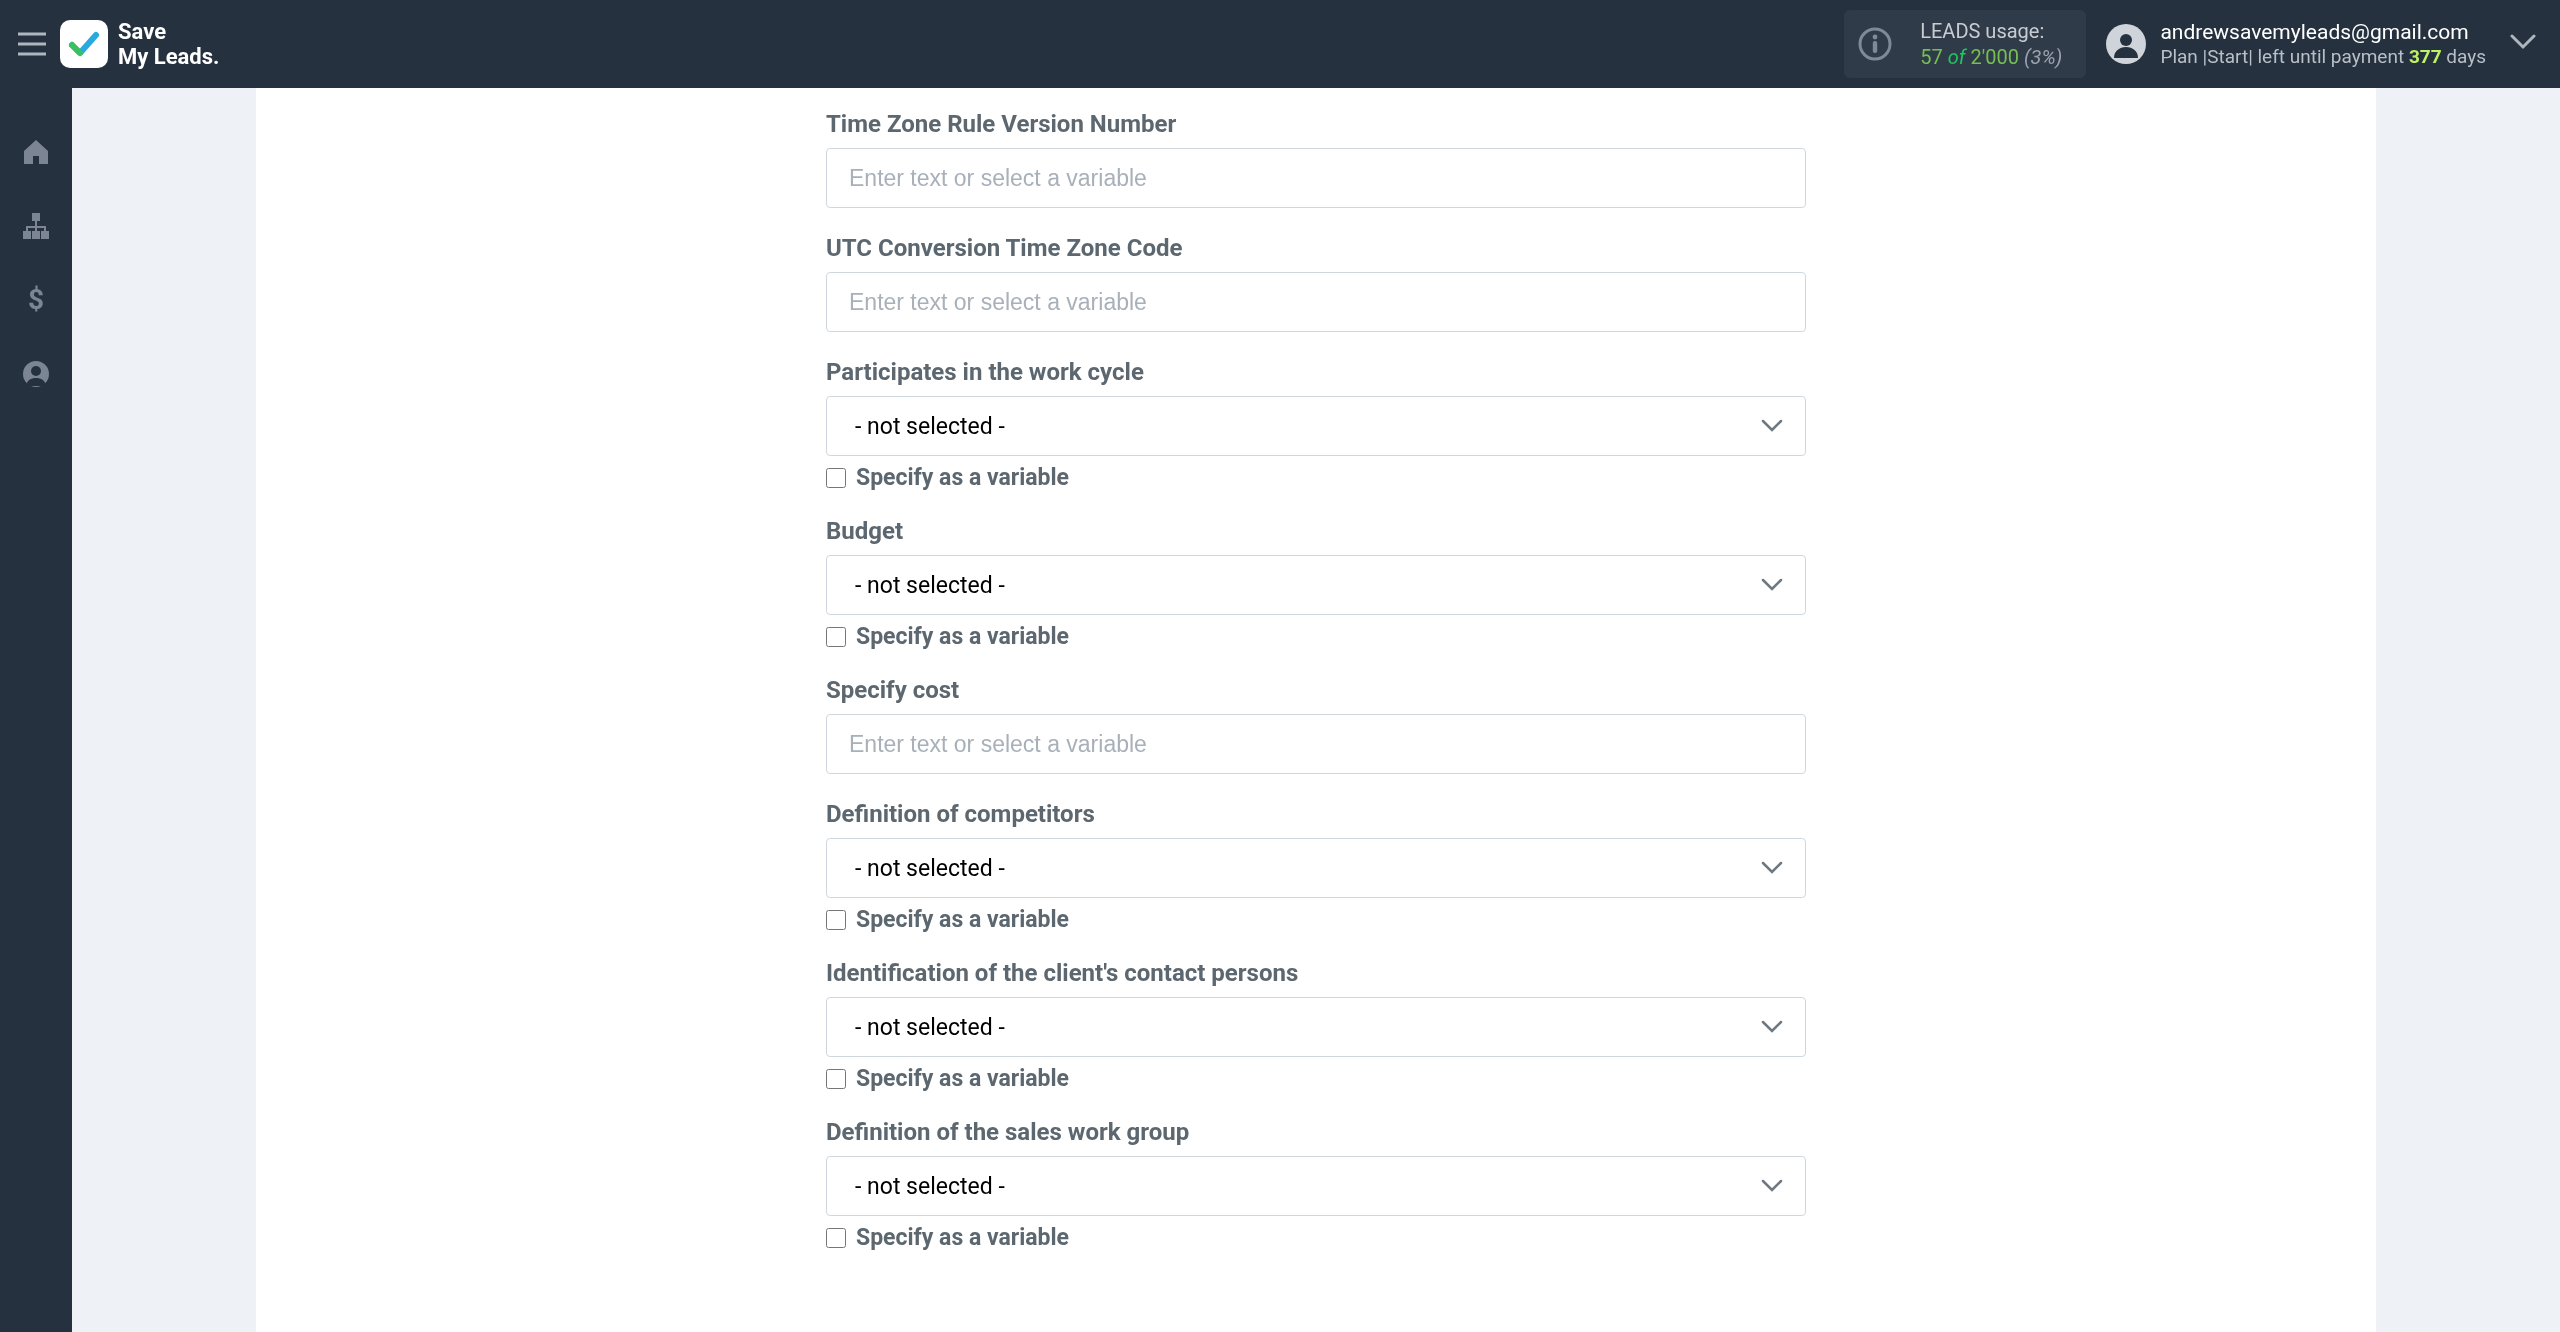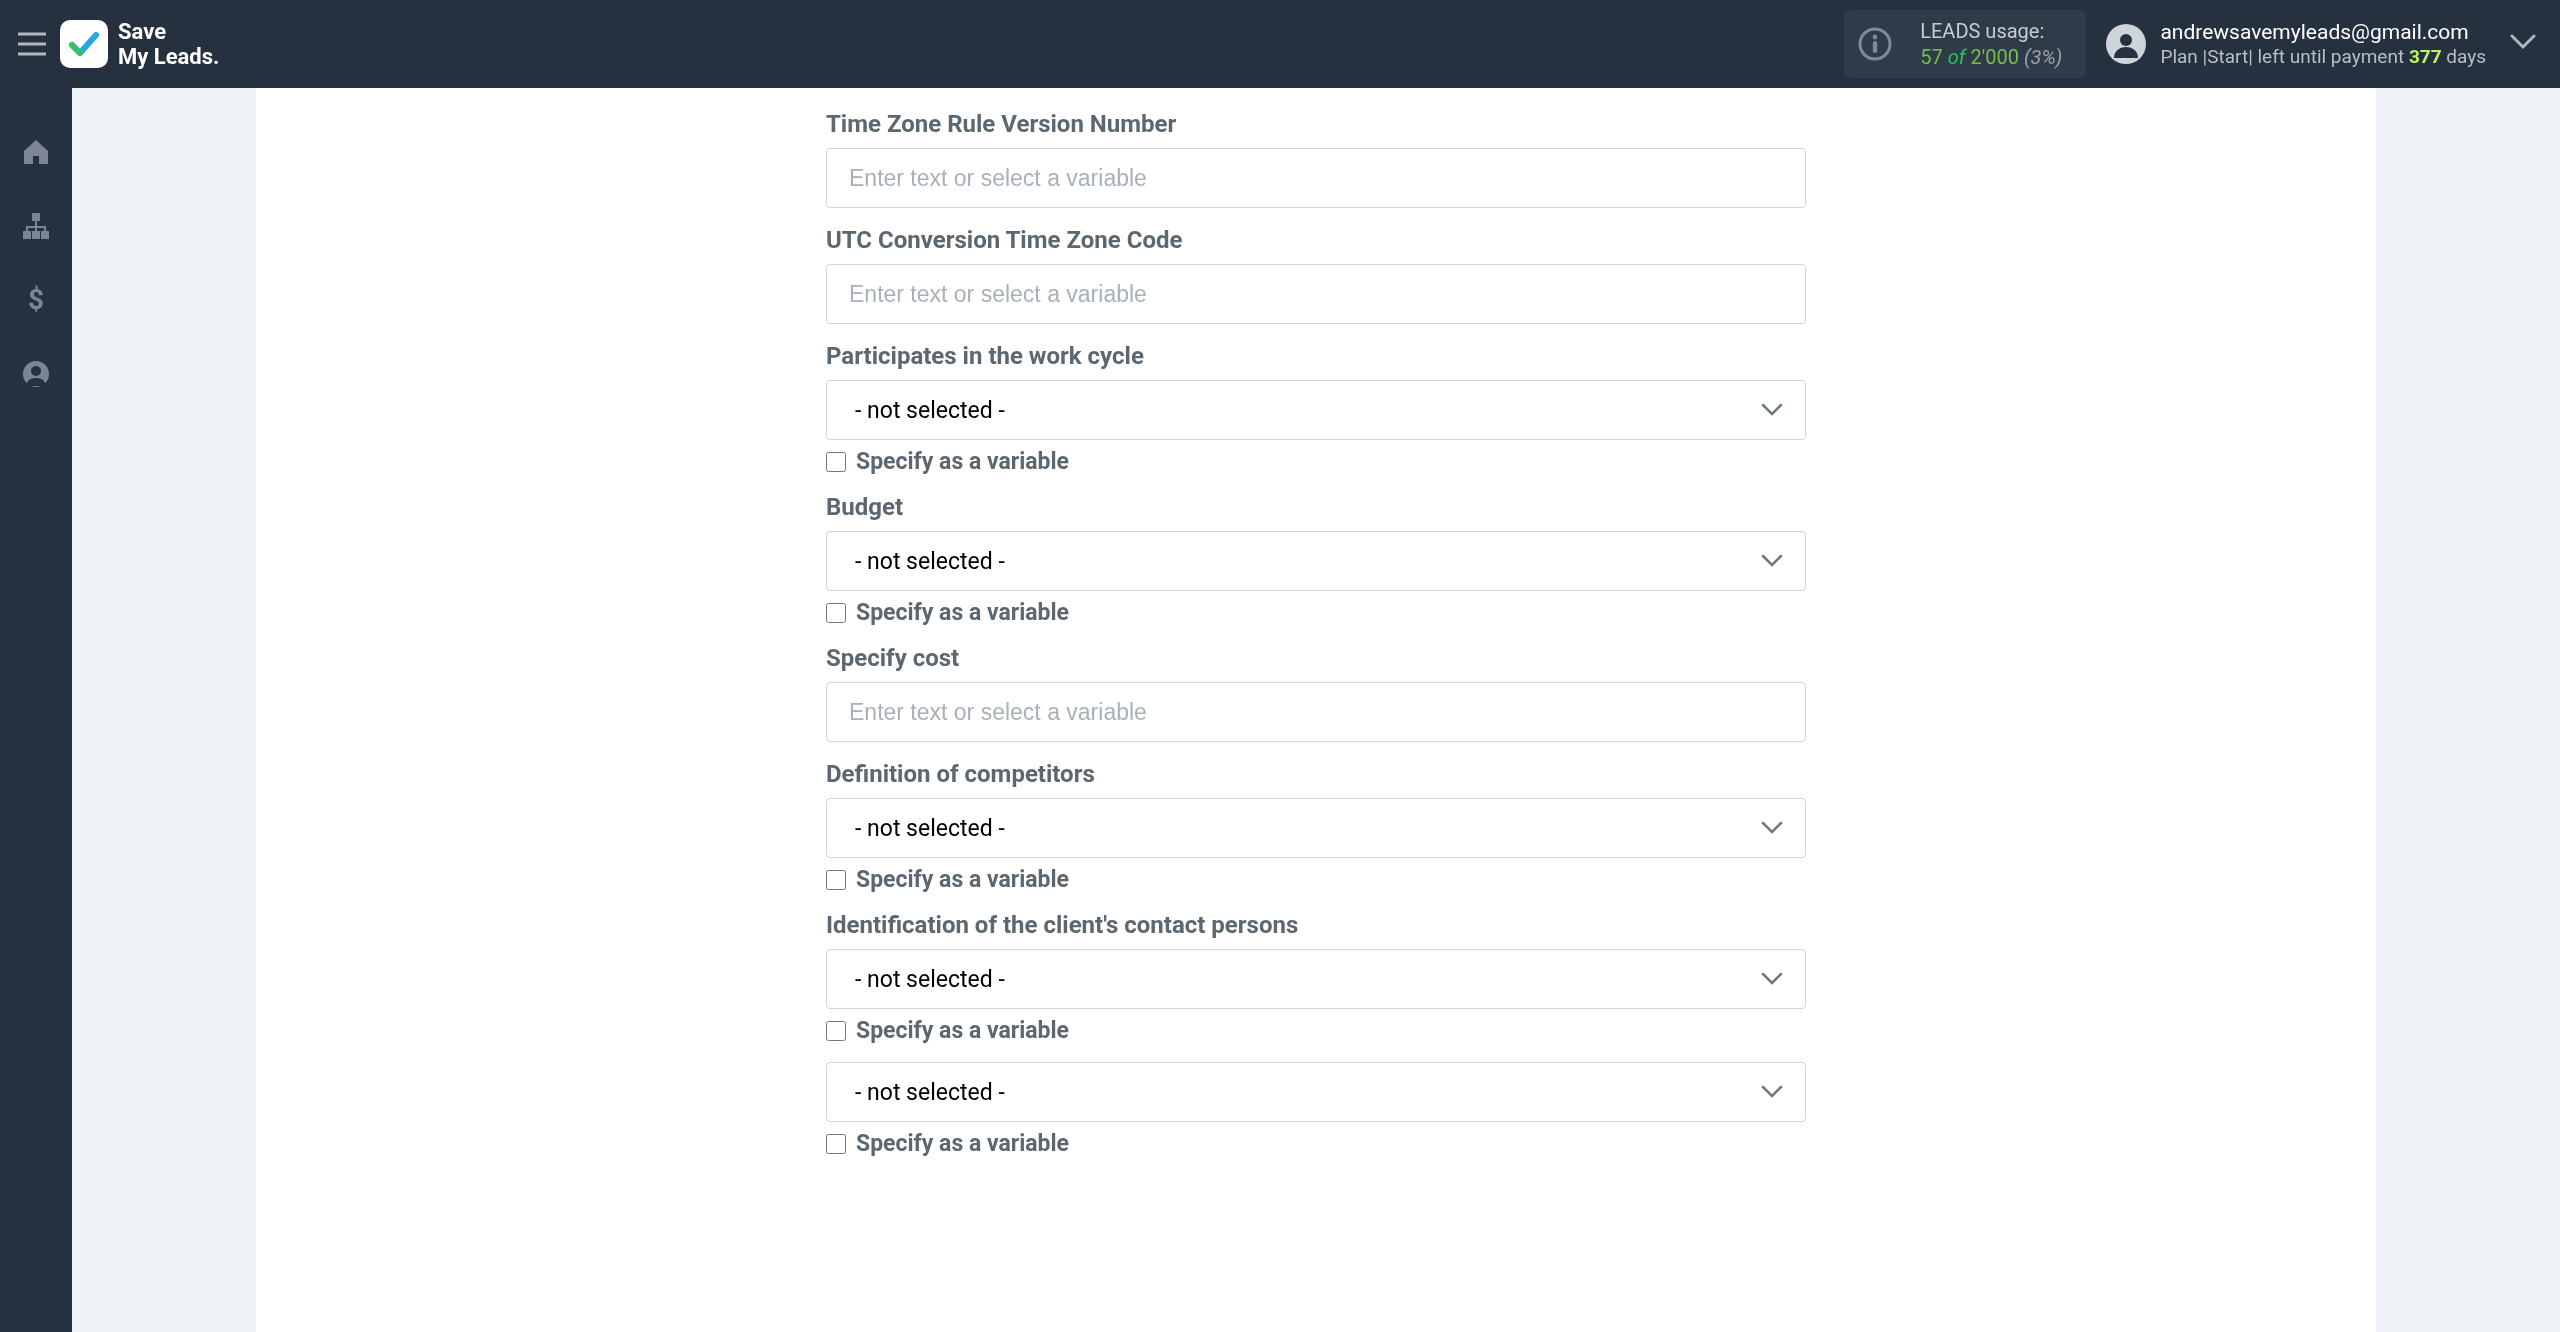--- a/index.html
+++ b/index.html
@@ -59,21 +59,21 @@
 
     .main-area { flex:1; display:flex; justify-content:center; }
     .card {
       background:#fff;
       width: 2120px;
       height: 100%;
       padding: 10px 0 0 0;
       overflow-y: auto;
     }
     .form { width: 980px; margin: 0 auto; padding-top: 12px; }
-    .field { margin-bottom: 18px; }
+    .field { margin-bottom: 26px; }
     .label { font-size: 24px; color:#5c6770; font-weight:700; margin-bottom: 10px; }
     .input, .select {
       width: 100%;
       height: 60px;
       border: 1px solid #cfd6dd;
       border-radius: 4px;
       background:#fff;
       font-size: 23px;
       color:#333;
       padding: 0 22px;
@@ -227,20 +227,21 @@
               <span><span class="chev-down"><svg width="22" height="14" viewBox="0 0 22 14">
                     <path d="M2 2 L11 11 L20 2" fill="none" stroke="#6e7881" stroke-width="2.5" stroke-linecap="round"></path>
                   </svg></span></span>
             </div>
             <div class="chk-row">
               <input type="checkbox" style="">
               <label>Specify as a variable</label>
             </div>
           </div>
           <div class="field">
+            <div class="label">Definition of the sales work group</div>
             <div class="select">
               <span class="select-text">- not selected -</span>
               <span><span class="chev-down"><svg width="22" height="14" viewBox="0 0 22 14">
                     <path d="M2 2 L11 11 L20 2" fill="none" stroke="#6e7881" stroke-width="2.5" stroke-linecap="round"></path>
                   </svg></span></span>
             </div>
             <div class="chk-row">
               <input type="checkbox" style="">
               <label>Specify as a variable</label>
             </div>

